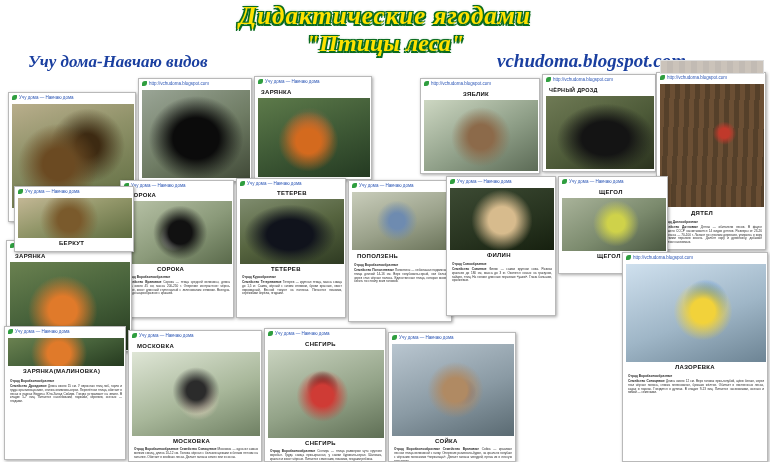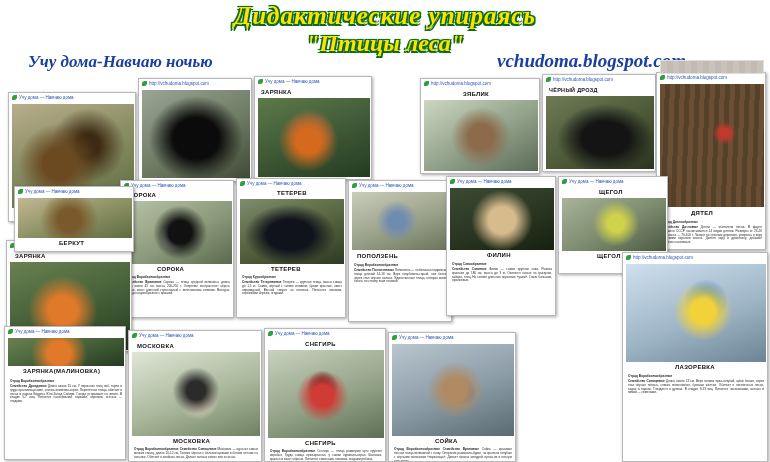--- a/index.html
+++ b/index.html
@@ -194,23 +194,23 @@
       linear-gradient(160deg,#c3b795 0%,#93976a 45%,#5e6c40 100%); }
   .ph-trunk   { background:
       repeating-linear-gradient(88deg,#6d573c 0 6px,#52402c 6px 12px),
       linear-gradient(160deg,#7d6546,#33261a); }
 </style>
 </head>
 <body>
 
 <div id="stage">
 
-  <div class="title-main">Дидактические упираясь</div>
+  <div class="title-main">Дидактические ягодами</div>
   <div class="title-sub">"Птицы леса"</div>
-  <div class="site-left">Учу дома-Навчаю ночью</div>
+  <div class="site-left">Учу дома-Навчаю видов</div>
   <div class="site-right">vchudoma.blogspot.com</div>
 
   <div class="card" style="left:8px; top:92px; width:128px; height:130px;">
     <div class="hdr">
       <span class="leaf"></span><span>Учу дома — Навчаю дома</span>
     </div>
     <div class="photo ph-eagle" style="left:3px; top:11px; width:122px; height:104px;">
         <div class="ph ph-eagle"></div>
       </div>
     <div class="caption" style="left:6px; top:118px;">БЕРКУТ</div>

